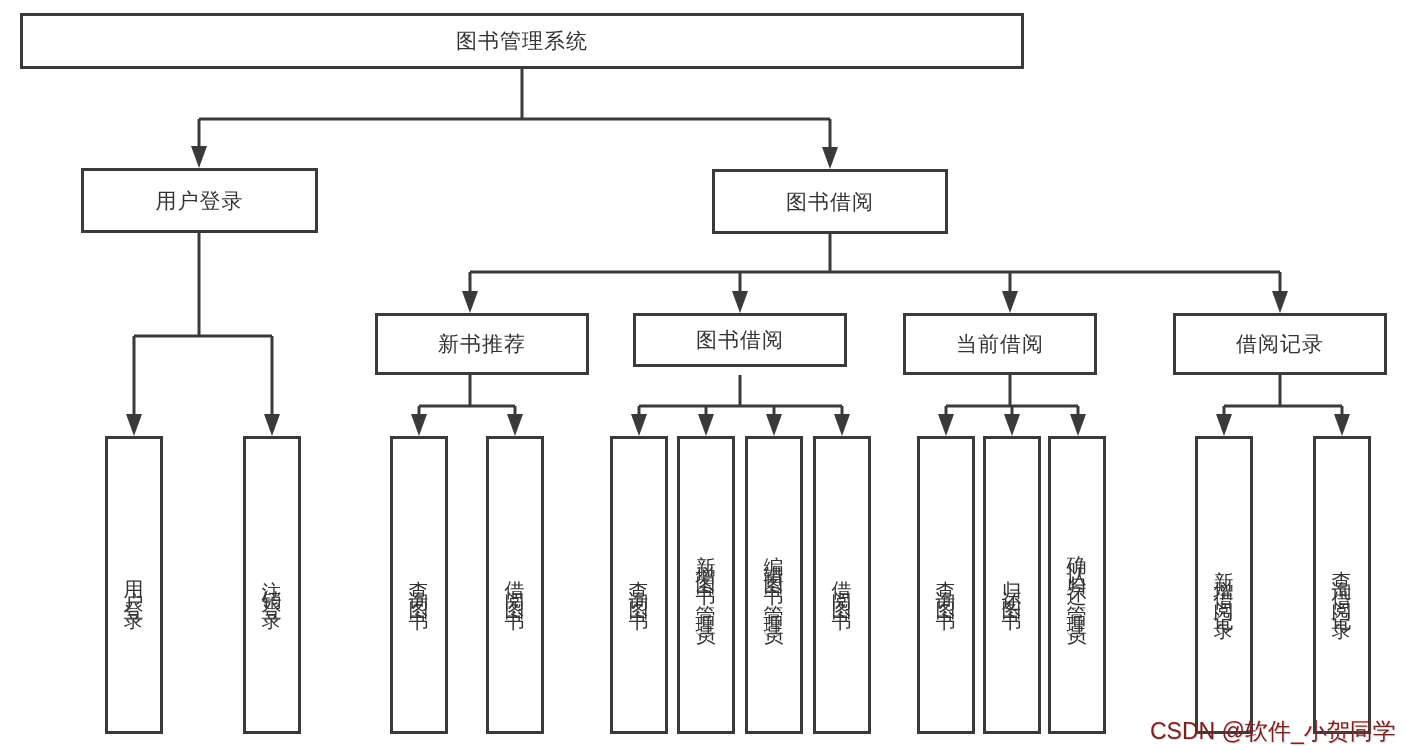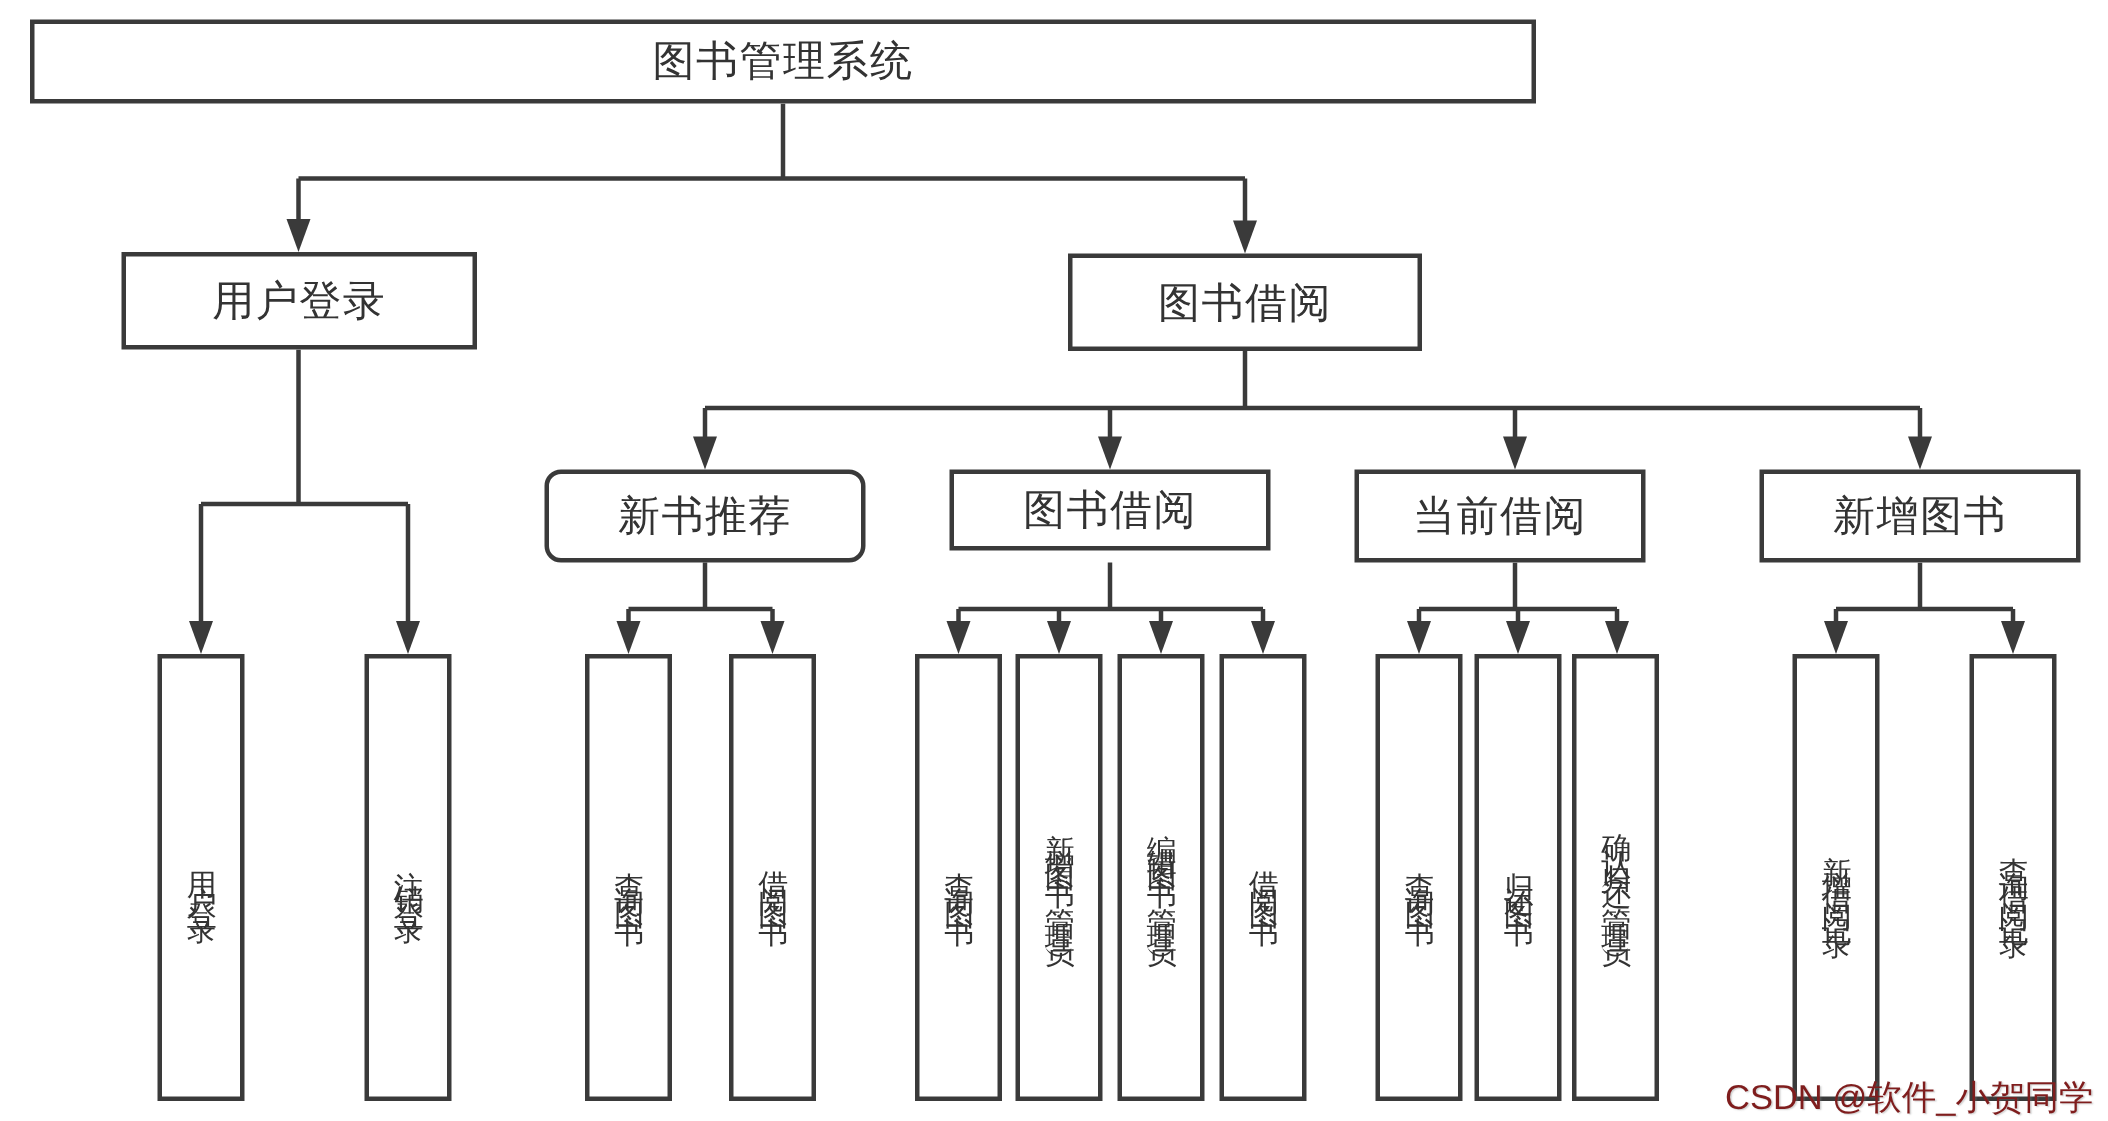--- a/index.html
+++ b/index.html
@@ -26,21 +26,21 @@
     box-sizing: border-box;
     background: #ffffff;
     border: 3px solid #3a3a3a;
     display: flex;
     align-items: center;
     justify-content: center;
     z-index: 2;
     color: #333333;
   }
   .node.hlabel {
-    font-size: 28px;
+    font-size: 21px;
     letter-spacing: 1px;
     white-space: nowrap;
   }
   .node.leaf {
     width: 58px;
     top: 436px;
     height: 298px;
   }
   .vtext {
     writing-mode: vertical-rl;
@@ -145,31 +145,31 @@
     <span>图书管理系统</span>
   </div>
 
   <div class="node hlabel" style="left:81px; top:168px; width:237px; height:65px;">
     <span>用户登录</span>
   </div>
   <div class="node hlabel" style="left:712px; top:169px; width:236px; height:65px;">
     <span>图书借阅</span>
   </div>
 
-  <div class="node hlabel" style="left:363px; top:313px; width:214px; height:62px;border-radius:11px;">
+  <div class="node hlabel" style="left:375px; top:313px; width:214px; height:62px;">
     <span>新书推荐</span>
   </div>
   <div class="node hlabel" style="left:633px; top:313px; width:214px; height:54px;">
     <span>图书借阅</span>
   </div>
   <div class="node hlabel" style="left:903px; top:313px; width:194px; height:62px;">
     <span>当前借阅</span>
   </div>
   <div class="node hlabel" style="left:1173px; top:313px; width:214px; height:62px;">
-    <span>新增图书</span>
+    <span>借阅记录</span>
   </div>
 
   <div class="node leaf" style="left:105px;">
     <span class="vtext">用户登录</span>
   </div>
   <div class="node leaf" style="left:243px;">
     <span class="vtext">注销登录</span>
   </div>
   <div class="node leaf" style="left:390px;">
     <span class="vtext">查询图书</span>

